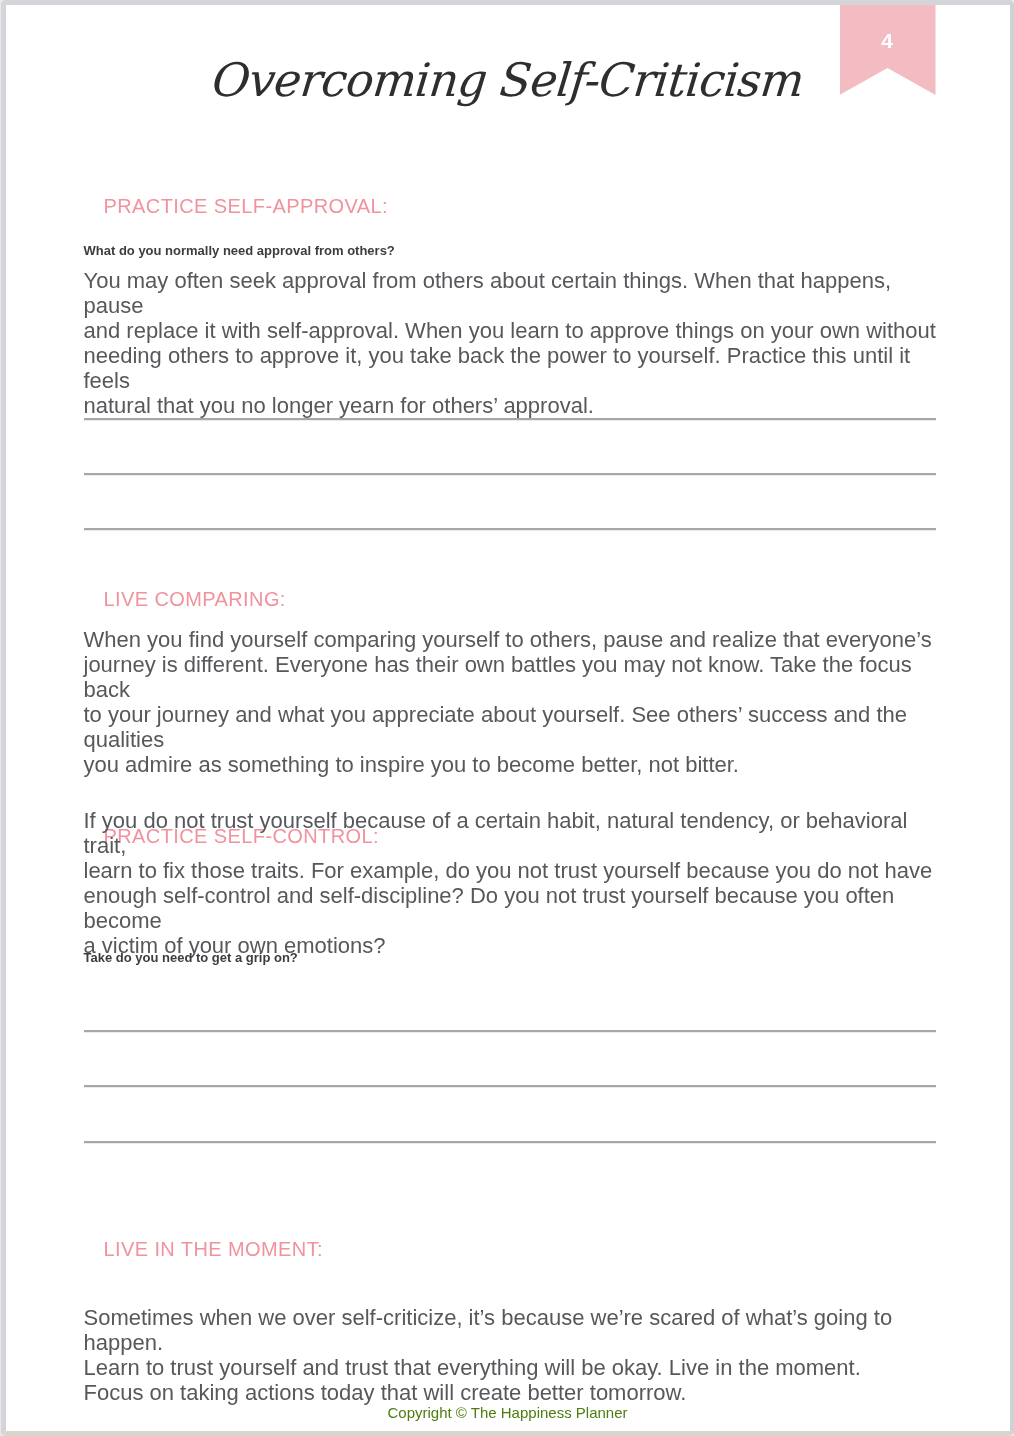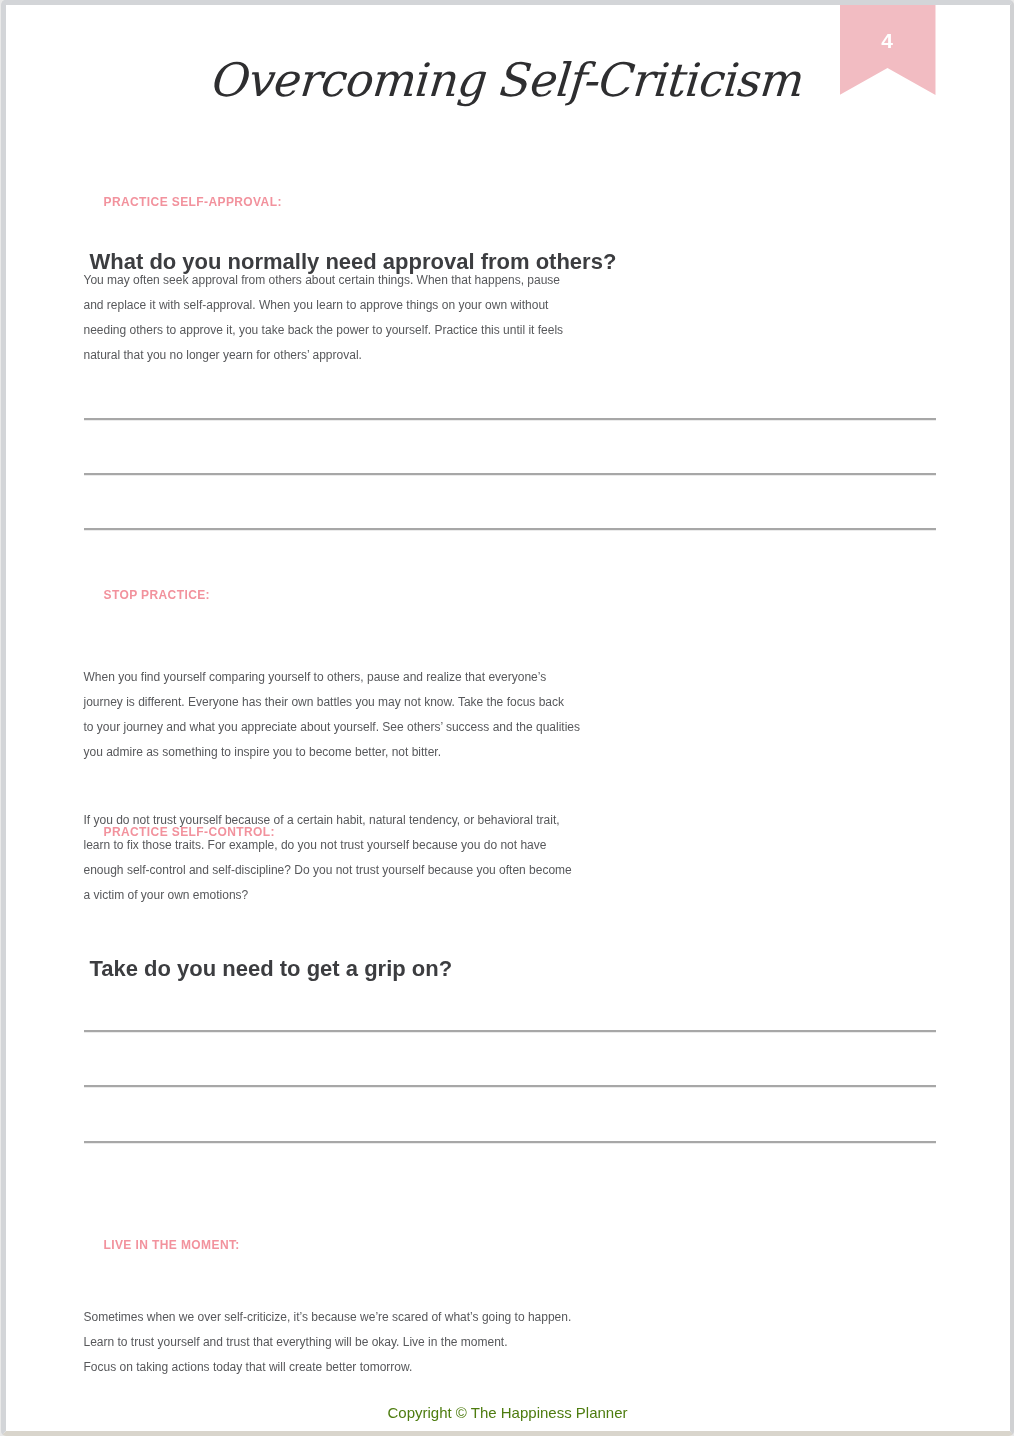--- a/index.html
+++ b/index.html
@@ -54,41 +54,41 @@
     font-size: 46px;
     letter-spacing: -1px;
     color: #2e2e30;
     transform: skewX(-6deg);
   }
 
   .heading {
     left: 78px;
     width: 856px;
     margin: 0;
-    font-size: 12px;
-    font-weight: bold;
+    font-size: 20px;
+    font-weight: normal;
     letter-spacing: 0.4px;
     color: #f2929d;
     padding-left: 20px;
   }
 
   .question {
     left: 78px;
     width: 856px;
-    margin: 6px;
-    font-size: 22px;
+    margin: 0;
+    font-size: 13px;
     font-weight: bold;
     color: #3c3d40;
   }
 
   .body-text {
     left: 78px;
     width: 870px;
     margin: 0;
-    font-size: 12px;
+    font-size: 22px;
     line-height: 25px;
     color: #57585b;
     white-space: pre-line;
   }
 
   .rule {
     left: 78px;
     width: 852px;
     height: 0;
     border-top: 2px solid #a7a7a7;
@@ -119,22 +119,22 @@
   <h2 class="abs heading" style="top:190px">PRACTICE SELF-APPROVAL:</h2>
   <p class="abs question" style="top:238px">What do you normally need approval from others?</p>
   <p class="abs body-text" style="top:263px">You may often seek approval from others about certain things. When that happens, pause
 and replace it with self-approval. When you learn to approve things on your own without
 needing others to approve it, you take back the power to yourself. Practice this until it feels
 natural that you no longer yearn for others’ approval.</p>
   <div class="abs rule" style="top:413px"></div>
   <div class="abs rule" style="top:468px"></div>
   <div class="abs rule" style="top:523px"></div>
 
-  <h2 class="abs heading" style="top:583px">STOP PRACTICE:</h2>
-  <p class="abs body-text" style="top:660px">When you find yourself comparing yourself to others, pause and realize that everyone’s
+  <h2 class="abs heading" style="top:583px">LIVE COMPARING:</h2>
+  <p class="abs body-text" style="top:622px">When you find yourself comparing yourself to others, pause and realize that everyone’s
 journey is different. Everyone has their own battles you may not know. Take the focus back
 to your journey and what you appreciate about yourself. See others’ success and the qualities
 you admire as something to inspire you to become better, not bitter.</p>
 
   <h2 class="abs heading" style="top:820px">PRACTICE SELF-CONTROL:</h2>
   <p class="abs body-text" style="top:803px">If you do not trust yourself because of a certain habit, natural tendency, or behavioral trait,
 learn to fix those traits. For example, do you not trust yourself because you do not have
 enough self-control and self-discipline? Do you not trust yourself because you often become
 a victim of your own emotions?</p>
   <p class="abs question" style="top:945px">Take do you need to get a grip on?</p>

